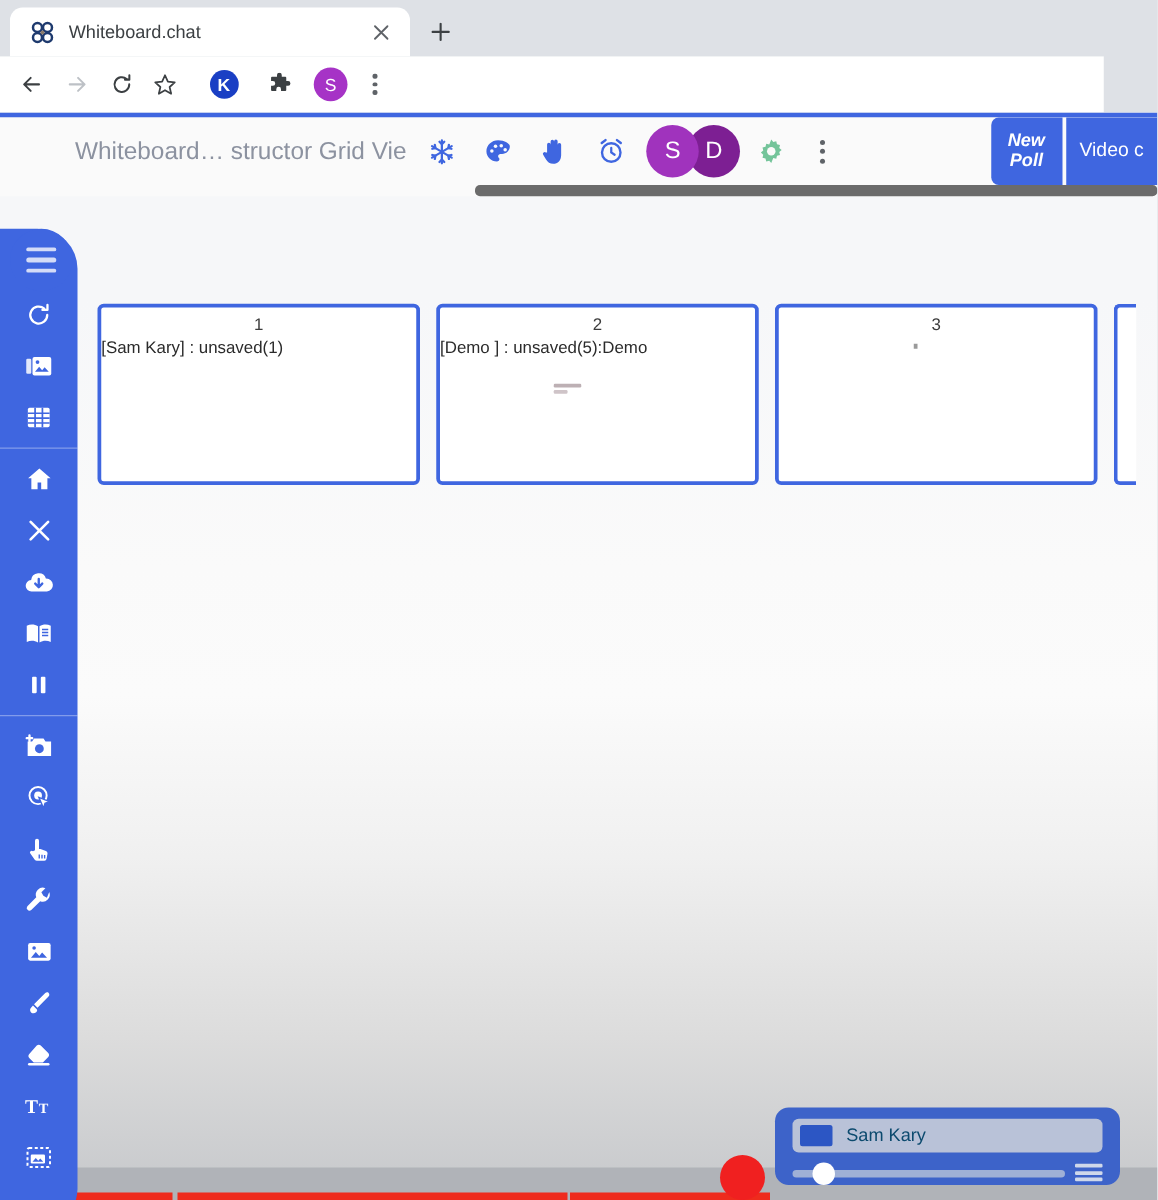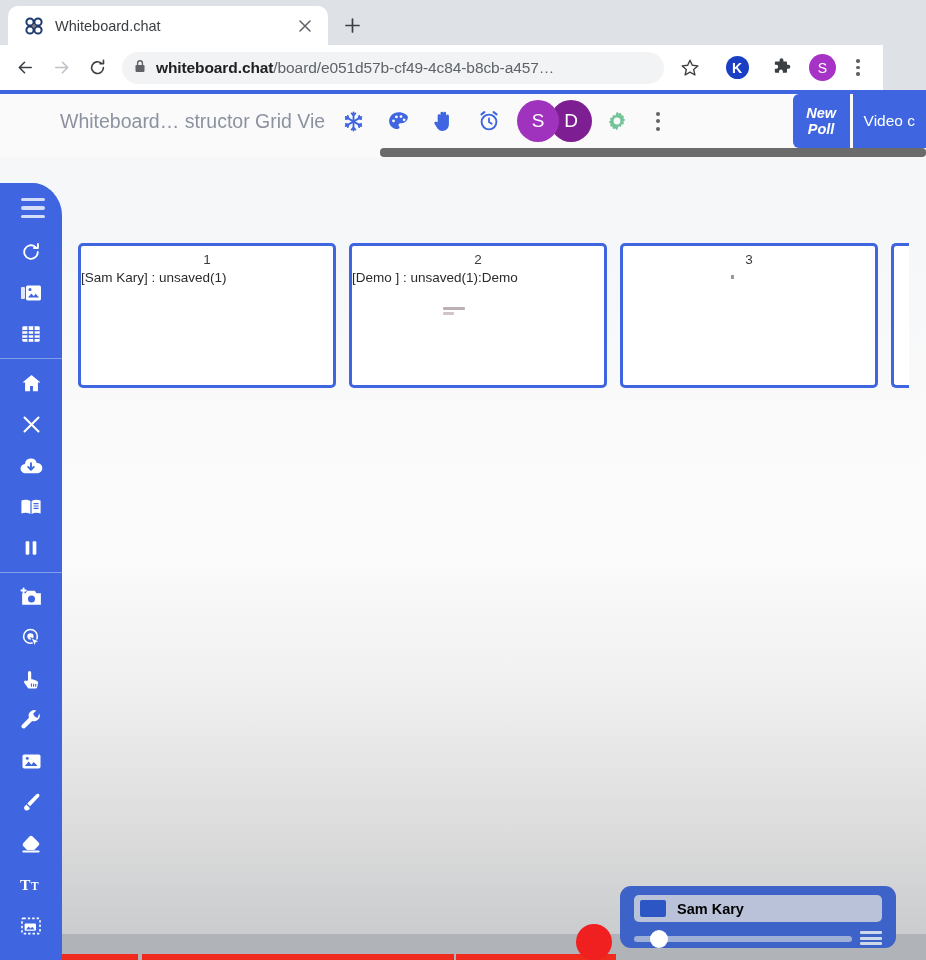--- a/index.html
+++ b/index.html
@@ -214,21 +214,21 @@
   .rec-panel {
     position: absolute; right: 30px; bottom: 12px;
     width: 276px; height: 62px; background: #3d63c9;
     border-radius: 11px; padding: 9px 14px 0; z-index: 30;
   }
   .rec-name-row {
     height: 27px; background: #b9c2d8; border-radius: 5px;
     display: flex; align-items: center; padding: 0 6px; gap: 11px;
   }
   .rec-swatch { width: 26px; height: 17px; background: #2c56c4; border-radius: 2px; flex: 0 0 26px; }
-  .rec-name { font-size: 14.5px; font-weight: 700; color: #000000; }
+  .rec-name { font-size: 14.5px; font-weight: 400; color: #0c4a6e; }
   .rec-controls {
     margin-top: 9px; display: flex; align-items: center; gap: 8px;
   }
   .rec-slider { flex: 1; height: 6px; background: #9fb0d6; border-radius: 3px; position: relative; }
   .rec-knob {
     position: absolute; left: 16px; top: -6px;
     width: 18px; height: 18px; border-radius: 50%; background: #fff;
   }
   .rec-lines { width: 22px; height: 16px; flex: 0 0 22px; }
   .rec-lines i { display:block; height: 3px; background: #cfd8ea; margin-bottom: 2.5px; border-radius:1px; }
@@ -290,29 +290,20 @@
         <path d="M4 10 H16 M11 4.5 L16.5 10 L11 15.5" stroke="#bdc1c6" stroke-width="1.7" fill="none" stroke-linecap="round" stroke-linejoin="round"></path>
       </svg>
     </span>
     <span class="nav-btn">
       <svg width="19" height="19" viewBox="0 0 20 20">
         <path d="M16.2 10 A6.2 6.2 0 1 1 14 5.4" stroke="#3c4043" stroke-width="1.7" fill="none" stroke-linecap="round"></path>
         <path d="M16.3 2.3 V6 H12.6" stroke="#3c4043" stroke-width="1.7" fill="none" stroke-linecap="round" stroke-linejoin="round"></path>
       </svg>
     </span>
 
-    <div class="omnibox">
-      <span class="lock">
-        <svg width="12" height="14" viewBox="0 0 12 14">
-          <rect x="1.5" y="6" width="9" height="7" rx="1.2" fill="#5f6368"></rect>
-          <path d="M3.6 6 V4.1 A2.4 2.4 0 0 1 8.4 4.1 V6" stroke="#5f6368" stroke-width="1.4" fill="none"></path>
-        </svg>
-      </span>
-      <span class="url"><b>whiteboard.chat</b><span>/board/e051d57b-cf49-4c84-b8cb-a457…</span></span>
-    </div>
 
     <span class="star-btn">
       <svg width="20" height="20" viewBox="0 0 20 20">
         <path d="M10 2.2 L12.3 7.3 L17.8 7.9 L13.7 11.6 L14.9 17 L10 14.2 L5.1 17 L6.3 11.6 L2.2 7.9 L7.7 7.3 Z" fill="none" stroke="#3c4043" stroke-width="1.4" stroke-linejoin="round"></path>
       </svg>
     </span>
 
     <span class="ext-icon">
       <span class="ext-k">K</span>
     </span>
@@ -409,21 +400,21 @@
     <div class="canvas">
       <div class="grid-row">
 
         <div class="card">
           <div class="card-num">1</div>
           <div class="card-label">[Sam Kary] : unsaved(1)</div>
         </div>
 
         <div class="card">
           <div class="card-num">2</div>
-          <div class="card-label">[Demo ] : unsaved(1):Demo</div>
+          <div class="card-label">[Demo ] : unsaved(5):Demo</div>
           <div class="scribble"></div>
         </div>
 
         <div class="card">
           <div class="card-num">3</div>
           <div class="dot-mark"></div>
         </div>
 
         <div class="card partial"></div>
       </div>

